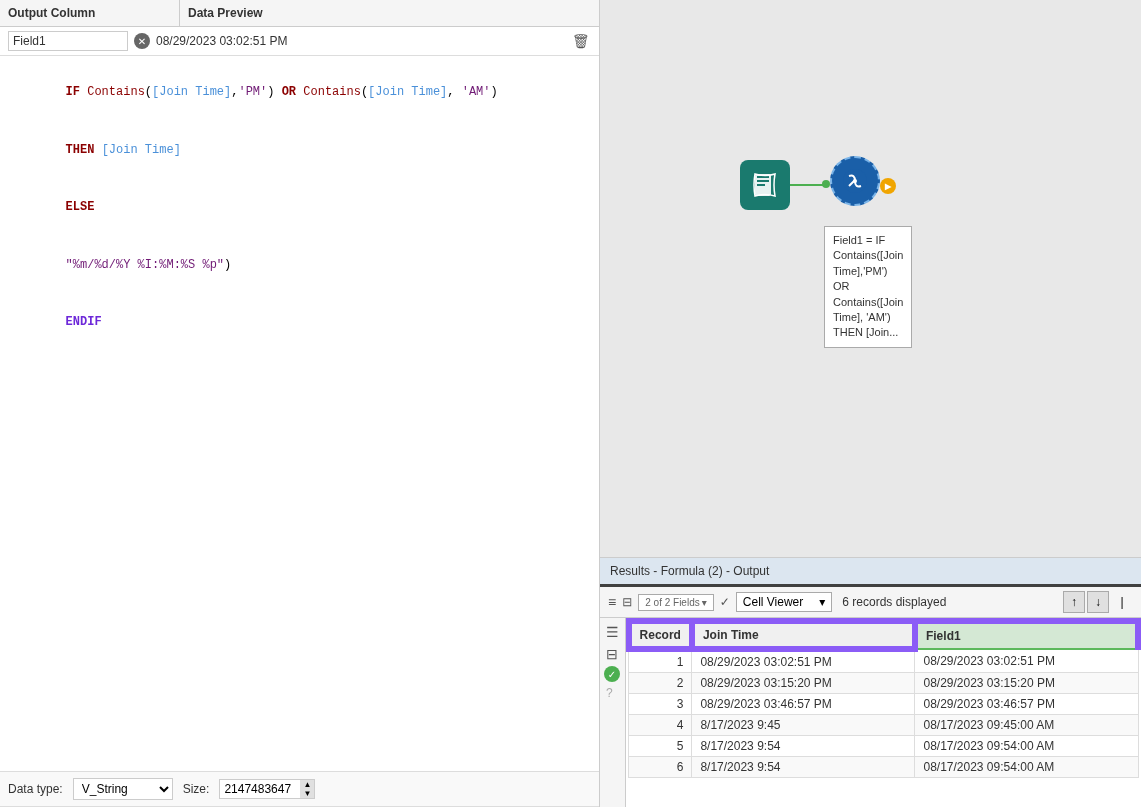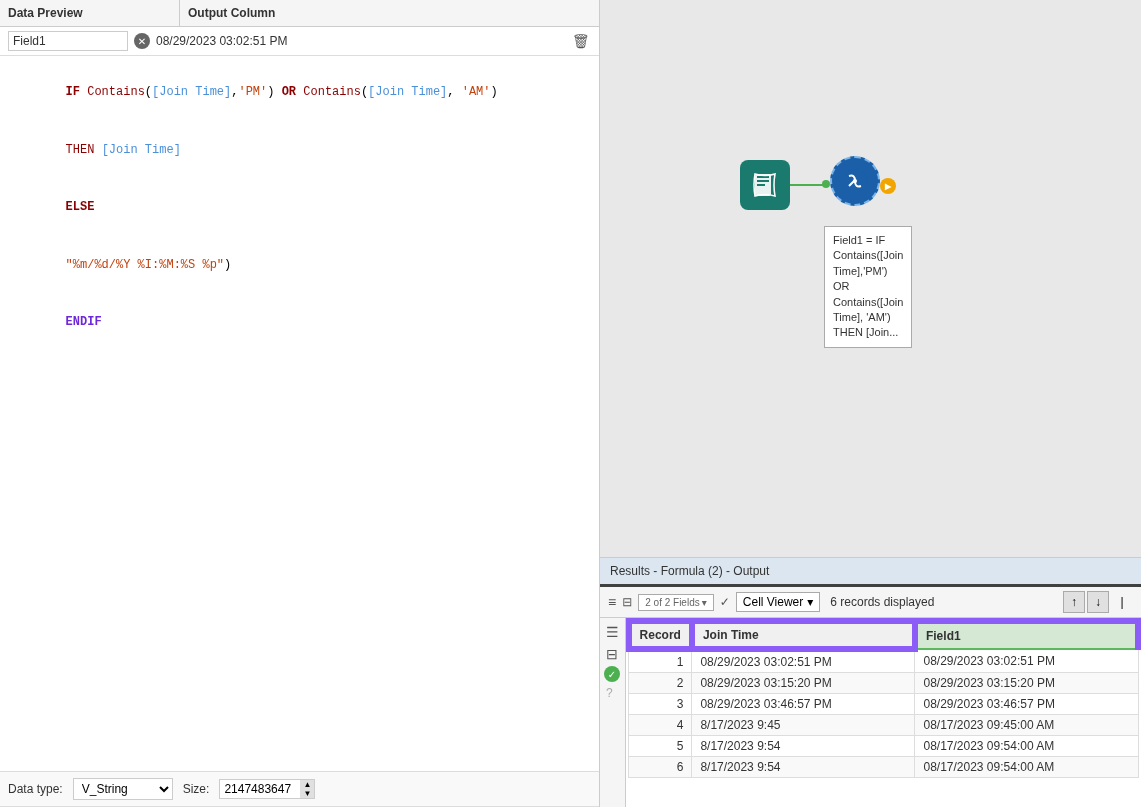--- a/index.html
+++ b/index.html
@@ -74,25 +74,25 @@
       background: #fff;
       font-family: 'Courier New', monospace;
       font-size: 12px;
       line-height: 1.6;
       border-bottom: 1px solid #ddd;
     }
     .formula-line { white-space: pre; }
     .kw-if { color: #8b0000; font-weight: bold; }
     .kw-fn { color: #8b0000; }
     .kw-or { color: #8b0000; font-weight: bold; }
-    .kw-then { color: #8b0000; font-weight: normal; }
+    .kw-then { color: #8b0000; font-weight: bold; }
     .kw-else { color: #8b0000; font-weight: bold; }
     .kw-endif { color: #6d28d9; font-weight: bold; margin-top: 23px; }
     .var-join { color: #4a90d9; }
-    .str-val { color: #c2410c; }
+    .str-val { color: #701a75; }
     .fn-name { color: #8b0000; }
 
     .datatype-row {
       display: flex;
       align-items: center;
       padding: 6px 8px;
       gap: 10px;
       border-bottom: 1px solid #ddd;
       background: #f9f9f9;
     }
@@ -229,21 +229,21 @@
       gap: 2px;
       background: #fff;
       border: 1px solid #aaa;
       padding: 2px 6px;
       font-size: 12px;
       cursor: pointer;
     }
     .fields-dropdown span { font-size: 10px; color: #666; }
     .check-icon { color: #555; font-size: 12px; cursor: pointer; }
     .cell-viewer-btn {
-      display: flex; align-items: center; gap: 4px;
+      display: flex; align-items: center; gap: 16px;
       background: #fff; border: 1px solid #aaa;
       padding: 2px 6px; font-size: 12px; cursor: pointer;
     }
     .records-label { font-size: 12px; color: #333; margin-left: 4px; }
     .sort-btns { display: flex; gap: 2px; margin-left: auto; }
     .sort-btn { width: 22px; height: 22px; background: #e0e0e0; border: 1px solid #aaa; cursor: pointer; display: flex; align-items: center; justify-content: center; font-size: 12px; }
 
     
     .results-table { width: 100%; border-collapse: collapse; flex: 1; }
     .results-table th {
@@ -279,22 +279,22 @@
     .results-body { display: flex; flex: 1; overflow: hidden; }
   </style>
 </head>
 <body>
 
 <div class="main-container">
 
   <div class="left-panel">
 
     <div class="output-header">
+      <div class="output-header-cell">Output Column</div>
       <div class="output-header-cell">Data Preview</div>
-      <div class="output-header-cell">Output Column</div>
     </div>
 
     <div class="field-row">
       <input class="field-name-input" type="text" value="Field1" style="">
       <div class="field-clear-btn">
         <span>✕</span>
       </div>
       <div class="field-preview-text">08/29/2023 03:02:51 PM</div>
       <div class="field-delete-btn">
         <span>🗑</span>

